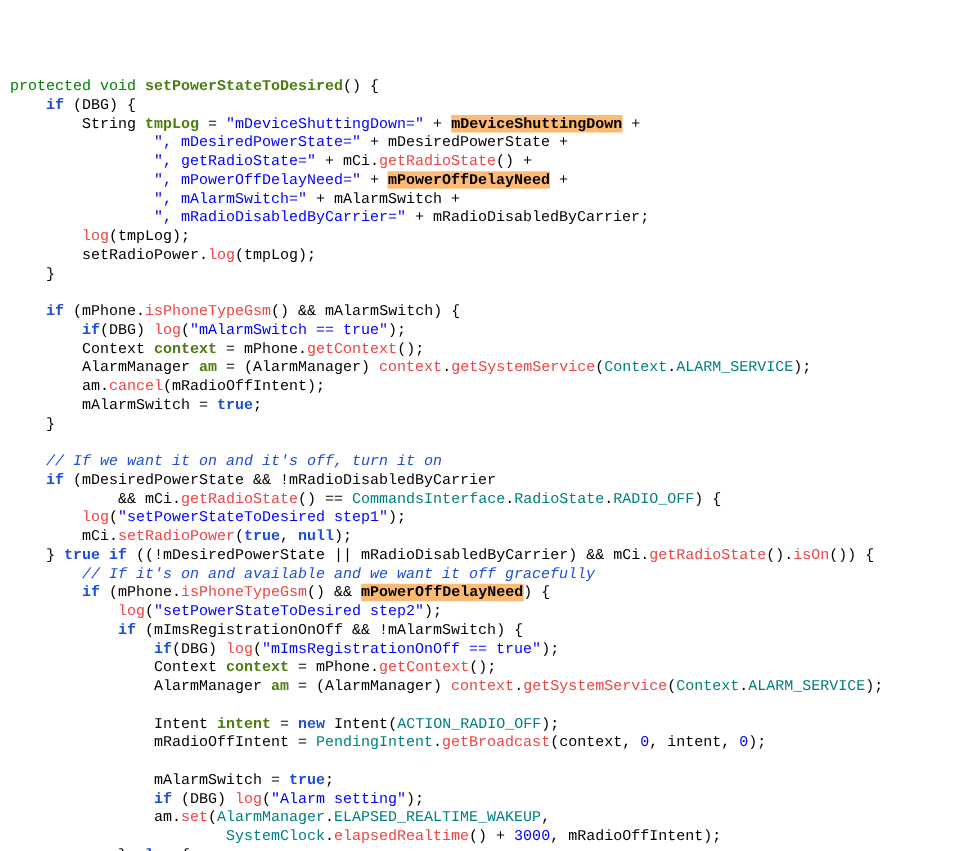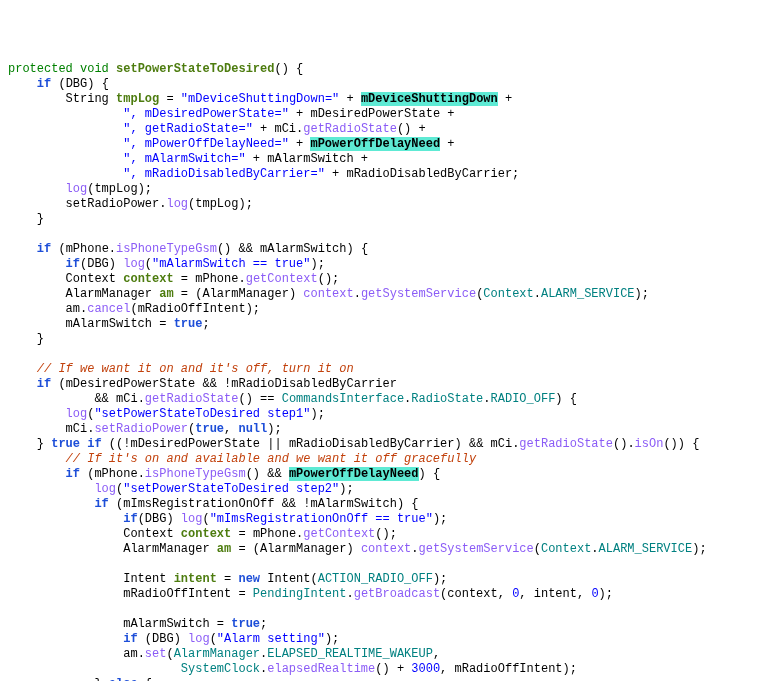--- a/index.html
+++ b/index.html
@@ -13,25 +13,25 @@
     color: #000;
     width: 769px;
     box-sizing: border-box;
     position: relative;
     overflow: hidden;
   }
   .kw { color: #1d4ed8; font-weight: bold; }     
   .plain { color: #008000; }                     
   .name { color: #4d7c0f; font-weight: bold; }                      
   .str { color: #0000ff; }                       
-  .call { color: #8b5cf6; }                      
+  .call { color: #ef4444; }                      
   .st { color: #008080; }                        
   .num { color: #0000ff; }                       
-  .com { color: #c2410c; font-style: italic; margin-top: 24px; }   
-  .hl { background: #5eead4; color:#000; font-weight:bold; }
+  .com { color: #1d4ed8; font-style: italic; margin-top: 24px; }   
+  .hl { background: #fdba74; color:#000; font-weight:bold; }
 </style>
 </head>
 <body>
 
 
 
 <div><span class="plain">protected</span> <span class="plain">void</span> <span class="name">setPowerStateToDesired</span><span>()</span> {
     <span class="kw">if</span> (<span>DBG</span>) {
         <span>String</span> <span class="name">tmpLog</span> = <span class="str">"mDeviceShuttingDown="</span> + <span class="hl">mDeviceShuttingDown</span> +
                 <span class="str">", mDesiredPowerState="</span> + <span>mDesiredPowerState</span> +

